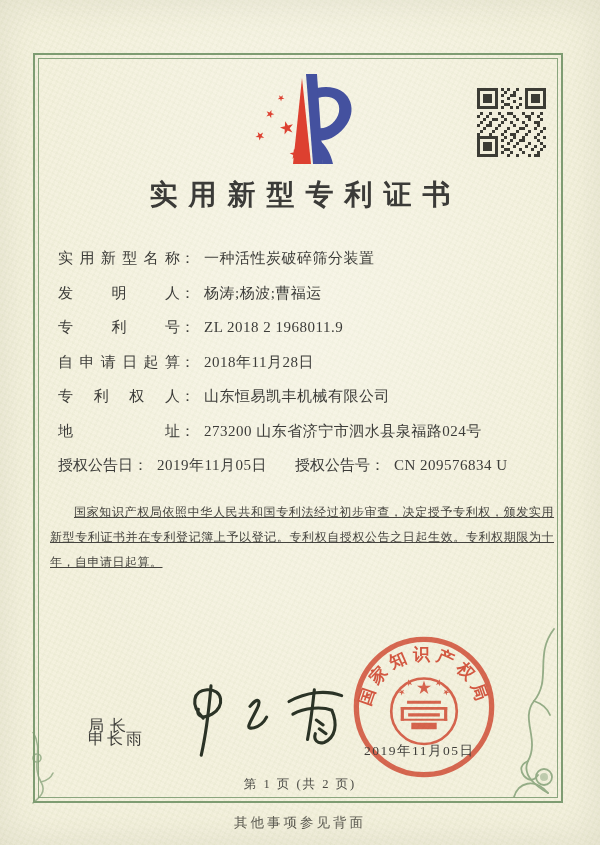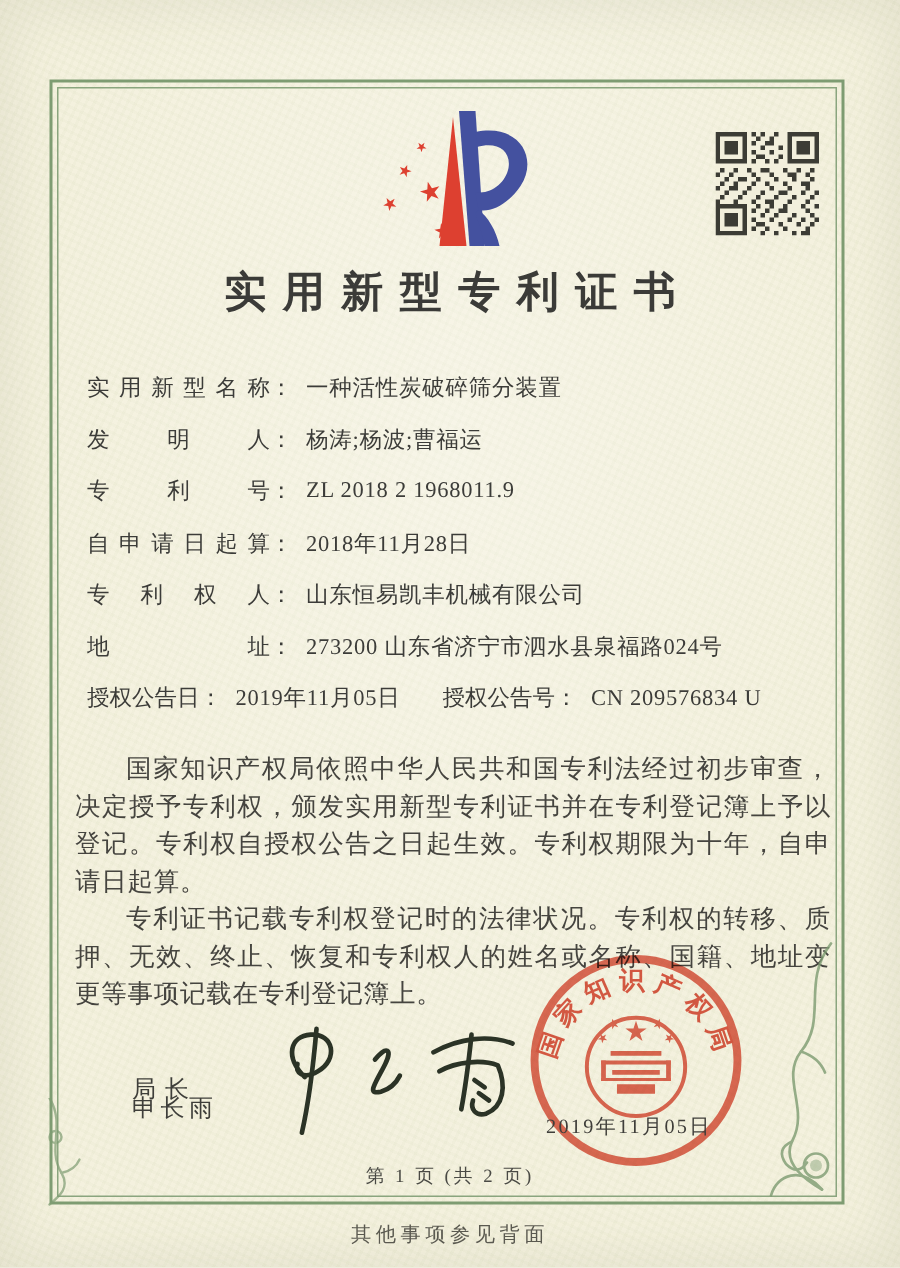--- a/index.html
+++ b/index.html
@@ -27,21 +27,21 @@
            font-size:28px; font-weight:700; letter-spacing:11px; color:#3b3b38; text-indent:11px; }
   .fields { position:absolute; left:58px; top:249px; right:50px; font-size:15px; color:#3c3c39; }
   .frow { display:flex; align-items:center; margin-bottom:15.5px; white-space:nowrap; }
   .flabel { display:inline-block; width:122px; text-align:justify; text-align-last:justify; flex:none; }
   .fcolon { flex:none; margin-right:9px; }
   .fvalue { letter-spacing:.5px; }
   .fpair { display:flex; align-items:baseline; }
   .fpair + .fpair { margin-left:28px; }
   .fpair .flabel { width:auto; }
   .paragraphs { position:absolute; left:50px; right:46px; top:500px;
-                font-size:17px; line-height:25px; color:#45443f; text-align:justify; }
+                font-size:12px; line-height:25px; color:#45443f; text-align:justify;text-decoration:underline; }
   .paragraphs p { text-indent:2em; letter-spacing:.5px; }
   .sig-title { position:absolute; left:88px; top:716px; font-size:16px; letter-spacing:6px; color:#3e3e3a; }
   .sig-name  { position:absolute; left:88px; top:729px; font-size:16px; letter-spacing:3px; color:#3e3e3a; }
   .signature-svg { position:absolute; left:172px; top:680px; width:195px; height:82px; }
   .seal { position:absolute; left:350px; top:633px; width:148px; height:148px; mix-blend-mode:multiply; opacity:.92; }
   .seal-date { position:absolute; left:364px; top:742px; font-size:13.5px; letter-spacing:1.5px; color:#3f3e3a; z-index:5; }
   .page-info { position:absolute; left:0; width:100%; top:776px; text-align:center;
                font-size:12.5px; letter-spacing:2px; color:#4a4a45; }
   .back-note { position:absolute; left:0; width:100%; top:814px; text-align:center;
                font-size:13.5px; letter-spacing:3px; color:#5a5950; }
@@ -132,21 +132,20 @@
       <span class="fpair">
         <span class="flabel">授权公告号</span>
           <span class="fcolon">：</span>
         <span class="fvalue">CN 209576834 U</span>
       </span>
     </div>
   </div>
 
   <div class="paragraphs">
     <p>国家知识产权局依照中华人民共和国专利法经过初步审查，决定授予专利权，颁发实用新型专利证书并在专利登记簿上予以登记。专利权自授权公告之日起生效。专利权期限为十年，自申请日起算。</p>
-    <p>专利证书记载专利权登记时的法律状况。专利权的转移、质押、无效、终止、恢复和专利权人的姓名或名称、国籍、地址变更等事项记载在专利登记簿上。</p>
   </div>
 
   <div class="sig-title">局长</div>
   <div class="sig-name">申长雨</div>
 
   <svg class="signature-svg" viewBox="0 0 200 82" aria-hidden="true">
     <g fill="none" stroke="#2b3326" stroke-width="3.2" stroke-linecap="round" stroke-linejoin="round">
       <path d="M32,38 C18,24 22,10 36,9 C52,8 55,26 41,34 C31,40 25,35 27,29"></path>
       <path d="M40,5 C38,28 35,54 30,76"></path>
       <path d="M80,26 C88,16 92,19 87,29 C80,43 74,50 84,48 C91,46 95,41 97,37"></path>

